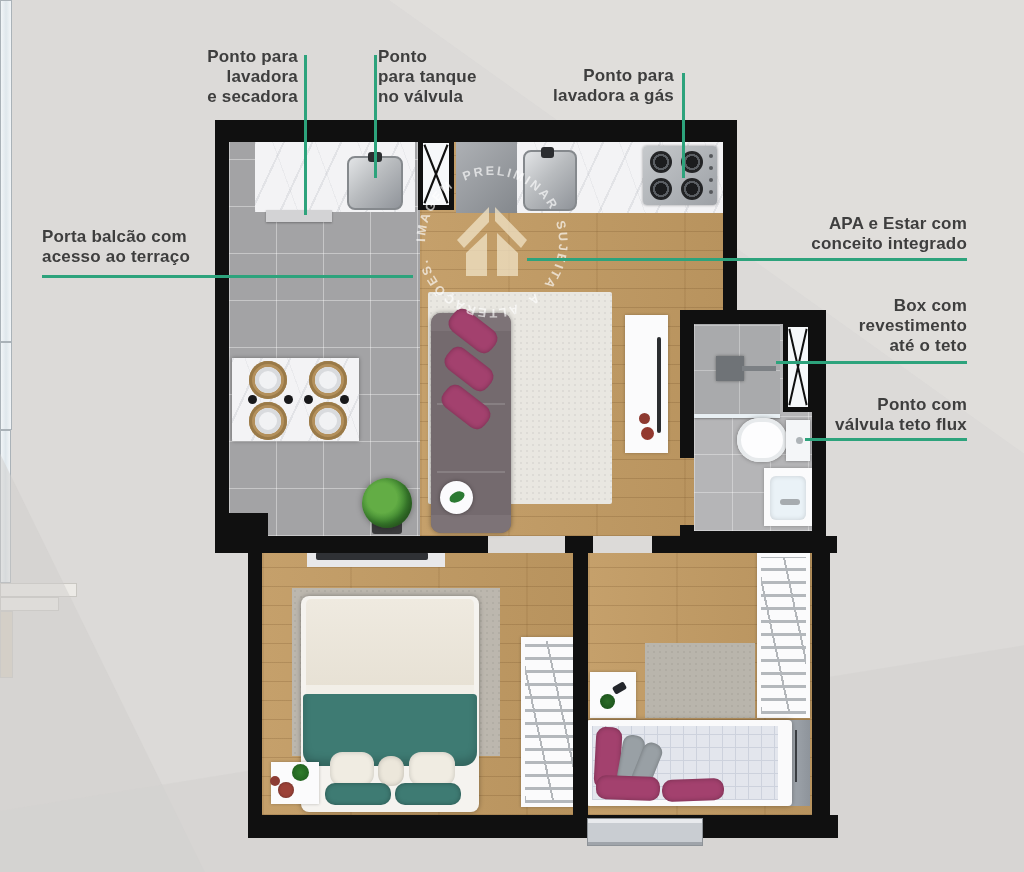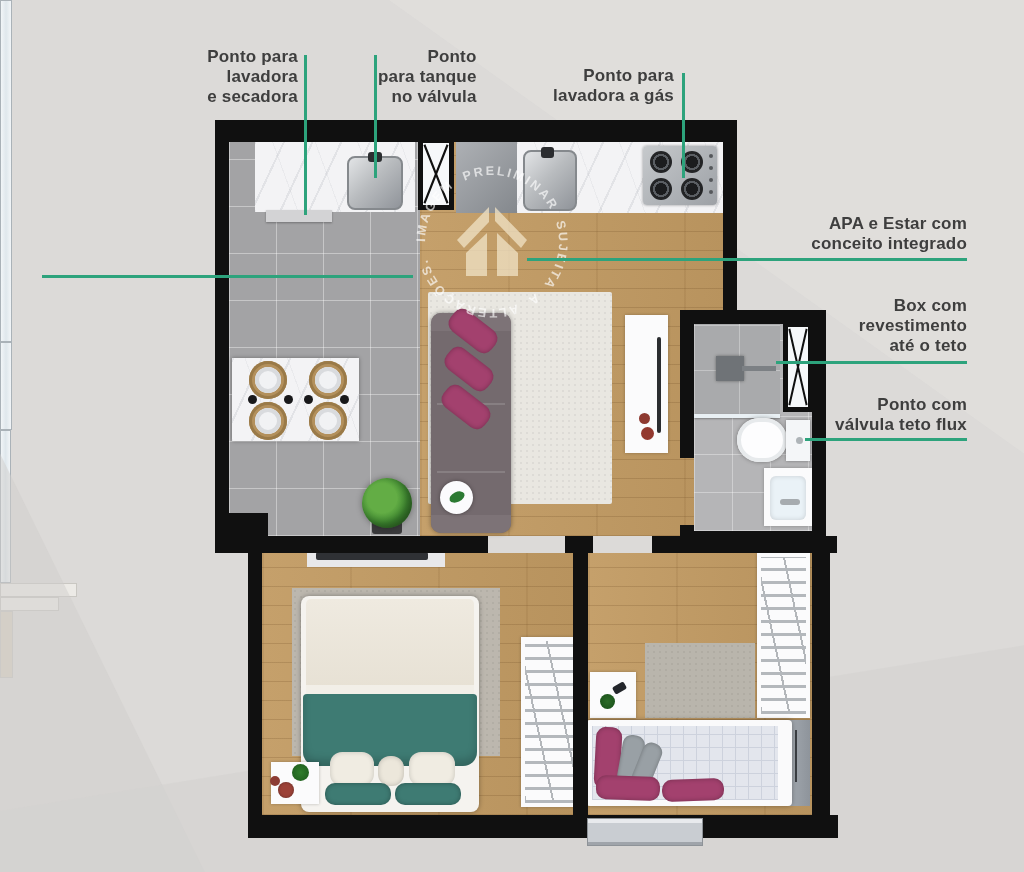--- a/index.html
+++ b/index.html
@@ -43,21 +43,21 @@
   .pill-gray{background:#99a0a5;border-radius:9px;box-shadow:inset 0 0 4px rgba(0,0,0,.3);}
   .window{background:linear-gradient(90deg,#f5f8fa,#dfe7ec 50%,#f5f8fa);z-index:35;box-shadow:inset 0 0 0 1px #aab2b8;}
   .threshold{background:#eceae6;z-index:35;box-shadow:inset 0 0 0 1px #c9c7c2;}
   .shaft{position:absolute;background:#f6f8fa;border:5px solid #101010;z-index:36;box-sizing:border-box;}
   .shaft svg{display:block;width:100%;height:100%;}
   
   .leader{position:absolute;background:#2da37c;z-index:60;}
   .callout{position:absolute;z-index:70;font-size:17px;line-height:20px;font-weight:600;
     color:#3e3e3e;letter-spacing:.2px;white-space:nowrap;}
   .callout.r{text-align:right;}
-  .callout.l{text-align:right;}
+  .callout.l{text-align:left;}
   #watermark{position:absolute;left:0;top:0;z-index:50;pointer-events:none;}
   .wm-text{font-family:"Liberation Sans",sans-serif;font-size:12.5px;font-weight:600;
     letter-spacing:2.4px;word-spacing:5px;fill:rgba(255,255,255,.72);}
   .burner{position:absolute;width:22px;height:22px;border-radius:50%;
     background:radial-gradient(circle,#1b1c1e 0 38%,#5a5e63 39% 52%,#232426 53% 100%);}
   .charger{position:absolute;width:38px;height:38px;border-radius:50%;background:#b3905c;
     box-shadow:inset 0 0 0 3px #9a7a48;}
   .plate{position:absolute;left:6px;top:6px;width:26px;height:26px;border-radius:50%;
     background:#f1f2f4;box-shadow:inset 0 0 0 4px #d9dbde;}
   .chair{position:absolute;width:46px;height:40px;background:#2c3950;border-radius:12px;
@@ -255,20 +255,24 @@
   </div>
   <div class="callout l" style="left:378px;top:47px;">
     <div>Ponto</div>
     <div>para tanque</div>
     <div>no válvula</div>
   </div>
   <div class="callout r" style="right:350px;top:66px;">
     <div>Ponto para</div>
     <div>lavadora a gás</div>
   </div>
+  <div class="callout l" style="left:42px;top:227px;">
+    <div>Porta balcão com</div>
+    <div>acesso ao terraço</div>
+  </div>
   <div class="callout r" style="right:57px;top:296px;">
     <div>Box com</div>
     <div>revestimento</div>
     <div>até o teto</div>
   </div>
   <div class="callout r" style="right:57px;top:214px;">
     <div>APA e Estar com</div>
     <div>conceito integrado</div>
   </div>
   <div class="callout r" style="right:57px;top:395px;">

